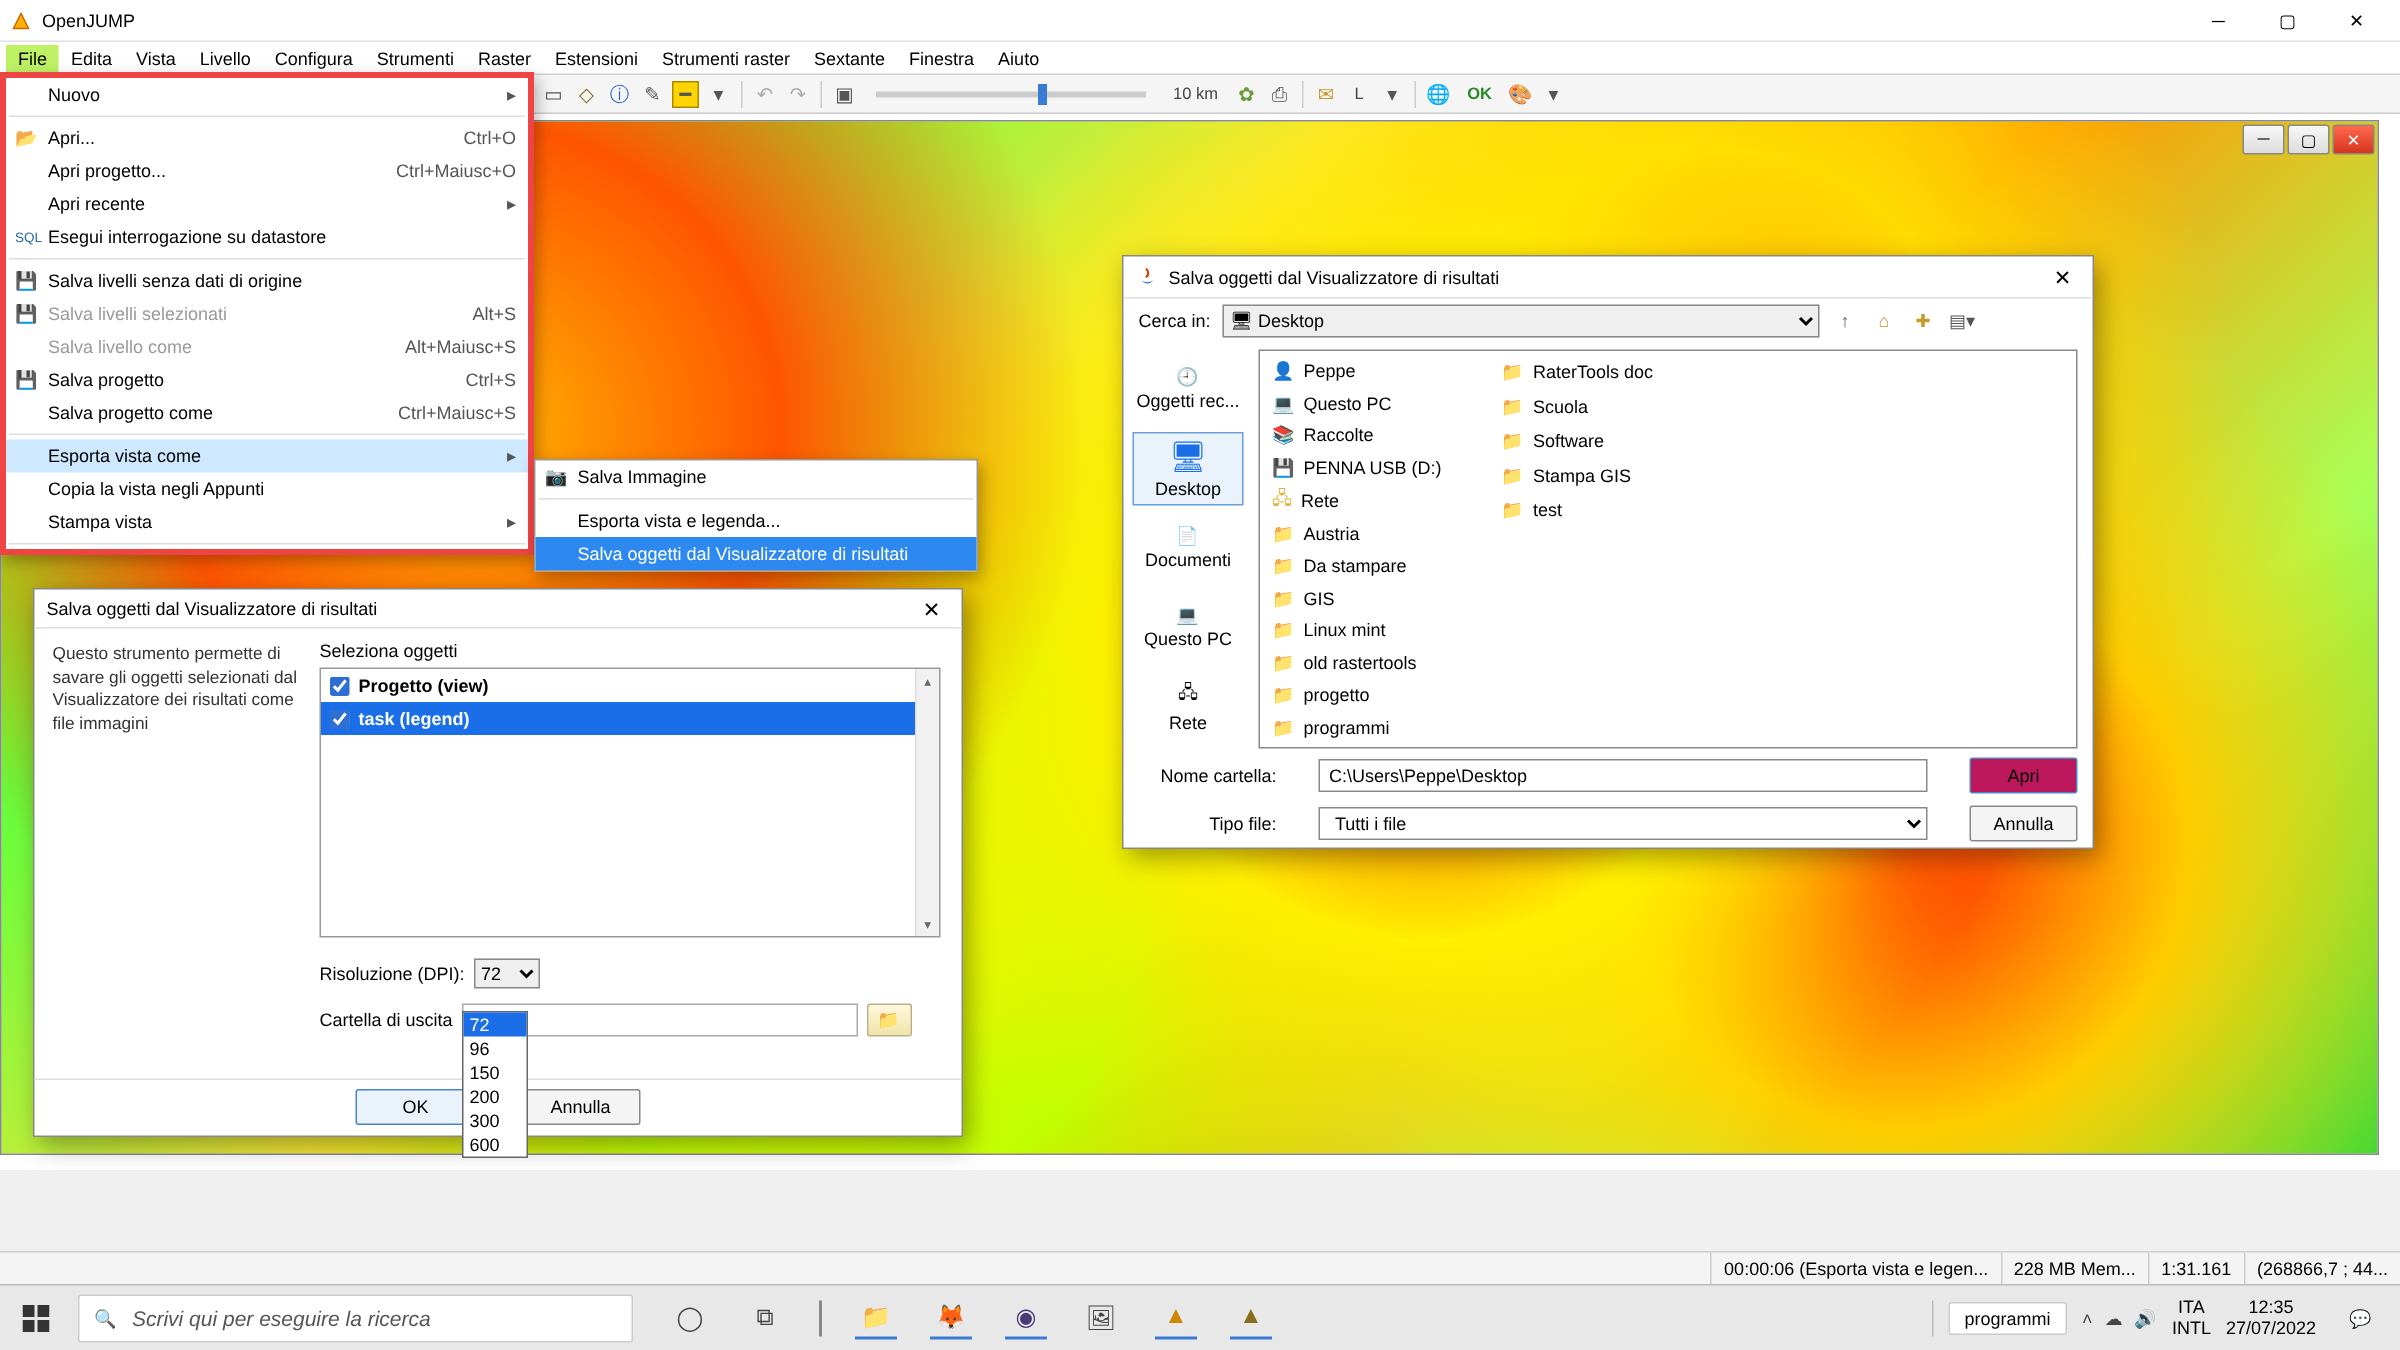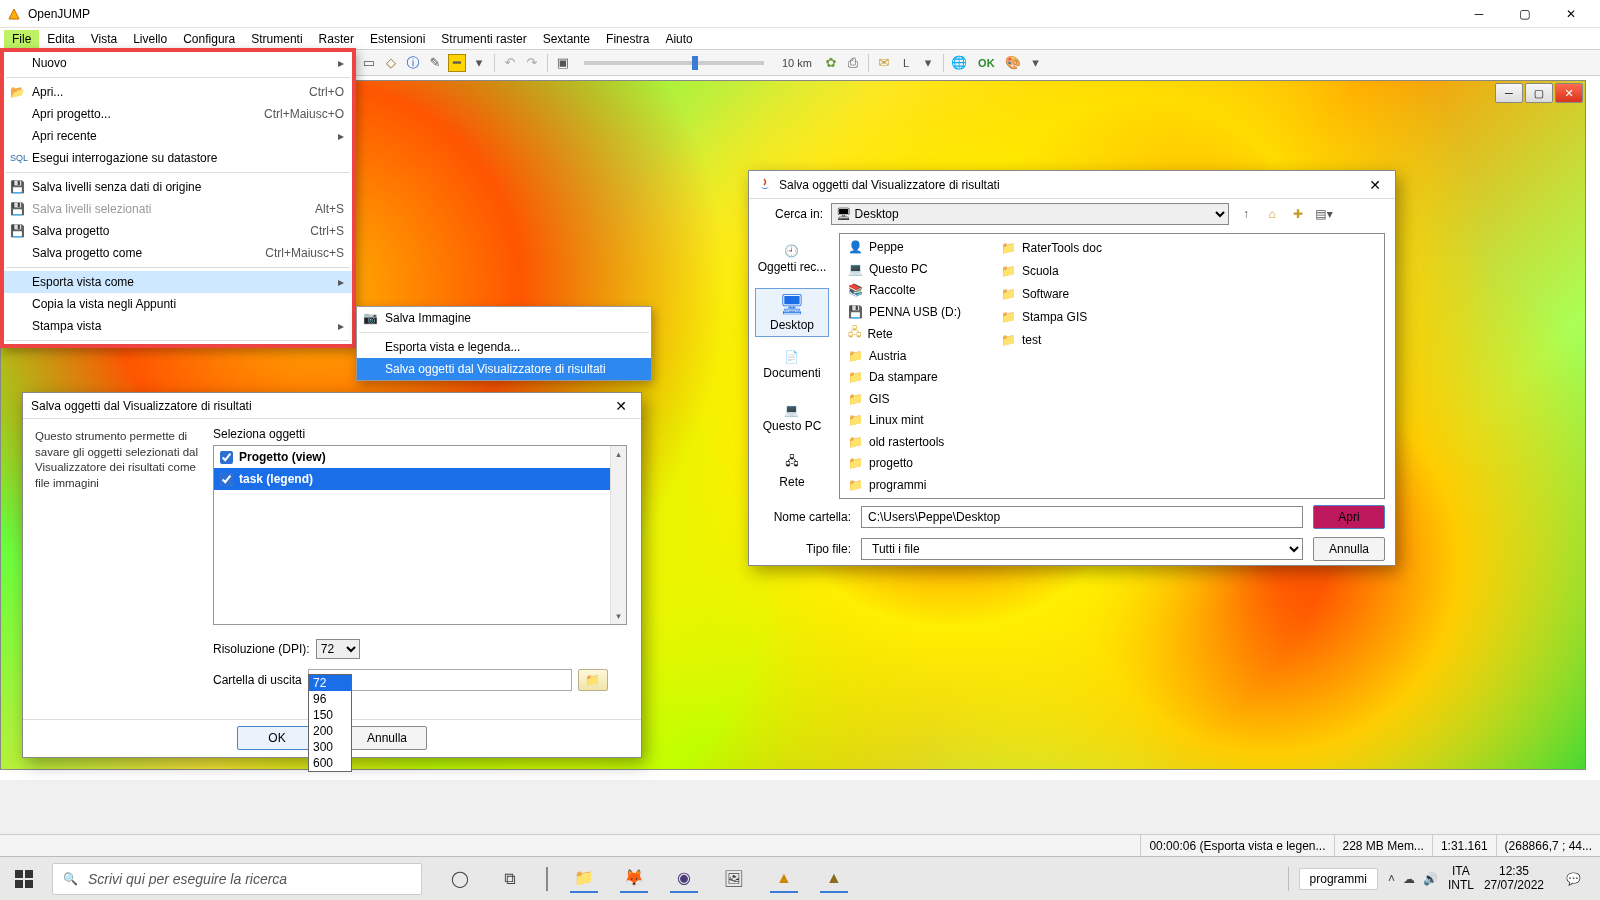--- a/index.html
+++ b/index.html
@@ -81,34 +81,34 @@
 
 .dpi-list { position:absolute; left:308px; top:674px; width:44px; background:#fff; border:1px solid #666; z-index:60;}
 .dpi-list .opt { padding:1px 4px; font-size:12px;}
 .dpi-list .opt.sel { background:#1a6fe8; color:#fff;}
 
 
 .dialog2 { position:absolute; top:170px; left:748px; width:648px; height:396px; background:#fff; border:1px solid #888; box-shadow:4px 6px 16px rgba(0,0,0,0.35); z-index:45;}
 .dialog2 .dlg-title { height:28px; display:flex; align-items:center; padding:0 8px; border-bottom:1px solid #ddd;}
 .dialog2 .dlg-title .java-ic { width:16px; height:16px; margin-right:6px;}
 .dialog2 .dlg-close { margin-left:auto; width:24px; text-align:center; font-size:14px;}
-.dialog2 .pathrow { height:30px; display:flex; align-items:center; padding:0 26px; gap:8px;}
+.dialog2 .pathrow { height:30px; display:flex; align-items:center; padding:0 10px; gap:8px;}
 .dialog2 .pathrow label { font-size:12px;}
 .dialog2 .pathrow select { flex:0 0 398px; height:22px; border:1px solid #888;}
 .dialog2 .pathrow .tbtn { width:18px; height:18px; display:flex; align-items:center; justify-content:center; color:#555; font-size:12px;}
 .dialog2 .main { display:flex; height:270px;}
 .dialog2 .places { width:86px; border-right:0; display:flex; flex-direction:column; align-items:center; padding-top:6px;}
 .dialog2 .place { width:74px; height:56px; display:flex; flex-direction:column; align-items:center; justify-content:center; font-size:11px; gap:2px; border:1px solid transparent; margin-bottom:4px;}
 .dialog2 .place.selected { border:1px solid #6aa0db; background:#eaf3fc;}
 .dialog2 .filelist { flex:1; border:1px solid #888; margin:4px 10px 0 4px; padding:4px 8px; display:flex; gap:40px;}
 .dialog2 .col { display:flex; flex-direction:column; gap:3px;}
 .dialog2 .fitem { display:flex; align-items:center; gap:6px; height:20px; font-size:12.5px;}
 .dialog2 .fitem .folder-ic { color:#e2b33a;}
 .dialog2 .bottom { padding:6px 10px 0; }
-.dialog2 .brow { display:flex; align-items:center; gap:10px; margin-bottom:8px;}
+.dialog2 .brow { display:flex; align-items:center; gap:28px; margin-bottom:8px;}
 .dialog2 .brow label { width:92px; text-align:right; font-size:12px;}
 .dialog2 .brow input, .dialog2 .brow select.wide { flex:1; height:22px; border:1px solid #888; padding:0 6px; font-size:12px; background:#fff;}
 .dialog2 .brow button { width:72px; height:24px; border:1px solid #4a86c7; background:#be185d; border-radius:2px;}
 .dialog2 .brow button.secondary { border:1px solid #888; background:#f4f4f4;}
 
 
 .statusbar { position:absolute; left:0; right:0; bottom:44px; height:22px; background:#f4f4f4; border-top:1px solid #ccc; display:flex; align-items:center; font-size:11.5px;}
 .statusbar .seg { padding:0 8px; border-left:1px solid #ccc; height:100%; display:flex; align-items:center;}
 .statusbar .seg:first-child { border-left:none; flex:1;}
 
@@ -222,20 +222,24 @@
   <div class="sep"></div>
   <div class="row">
       <span class="ic">💾</span>
       <span>Salva livelli senza dati di origine</span>
     </div>
   <div class="row disabled">
       <span class="ic">💾</span>
       <span>Salva livelli selezionati</span>
       <span class="shortcut">Alt+S</span>
     </div>
+  <div class="row disabled">
+      <span>Salva livello come</span>
+      <span class="shortcut">Alt+Maiusc+S</span>
+    </div>
   <div class="row">
       <span class="ic">💾</span>
       <span>Salva progetto</span>
       <span class="shortcut">Ctrl+S</span>
     </div>
   <div class="row">
       <span>Salva progetto come</span>
       <span class="shortcut">Ctrl+Maiusc+S</span>
     </div>
   <div class="sep"></div>

